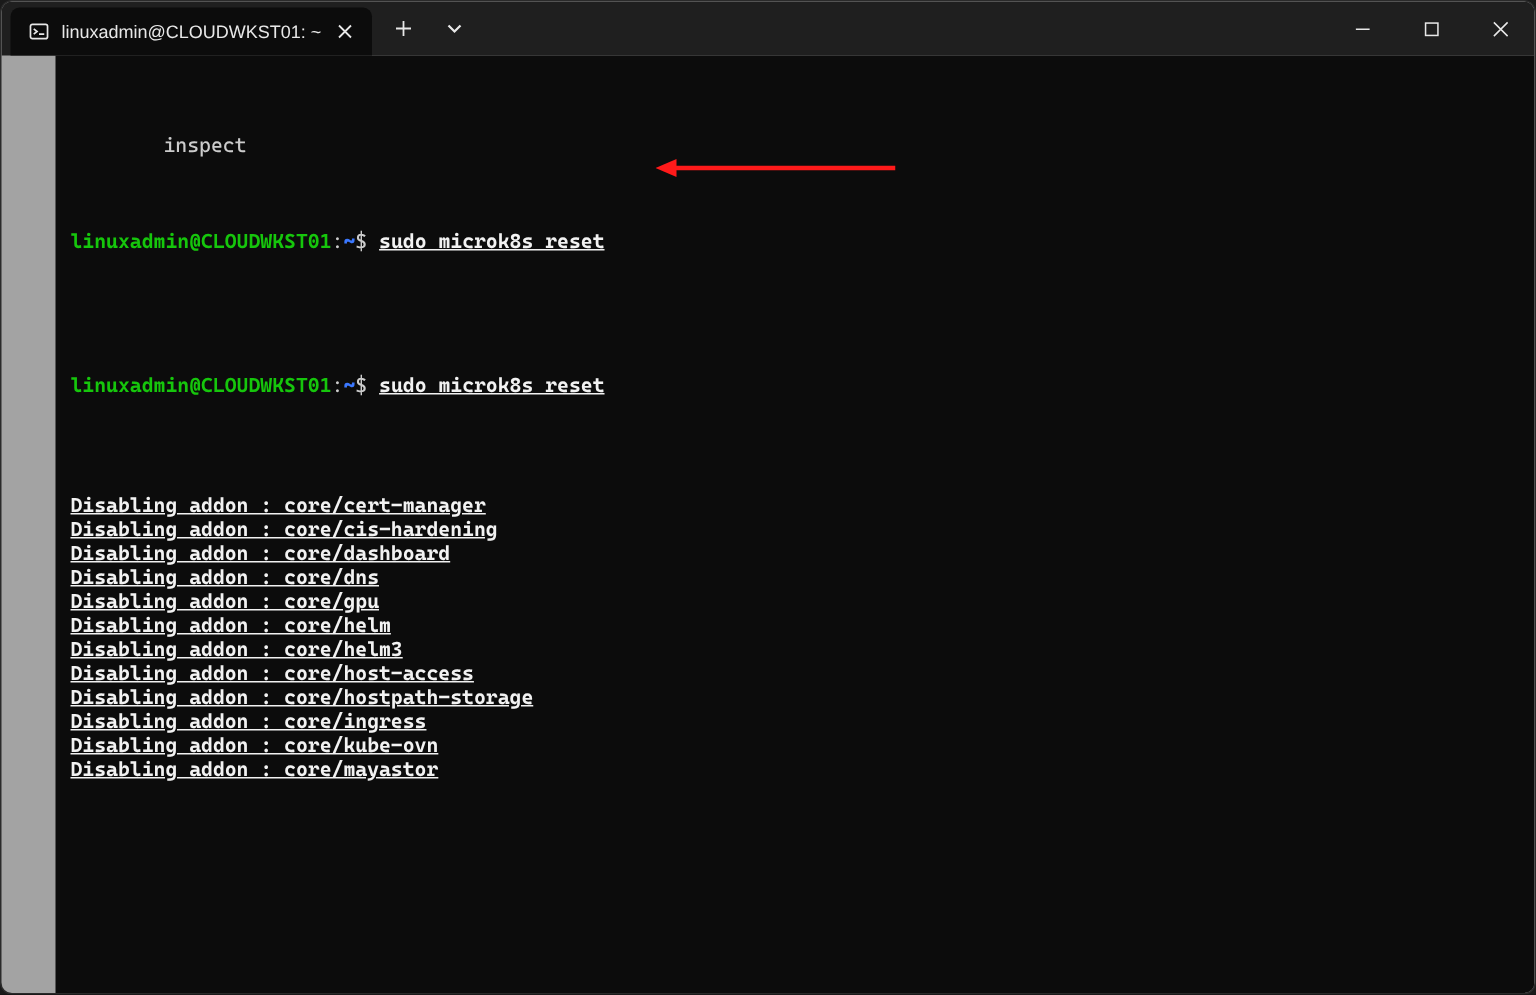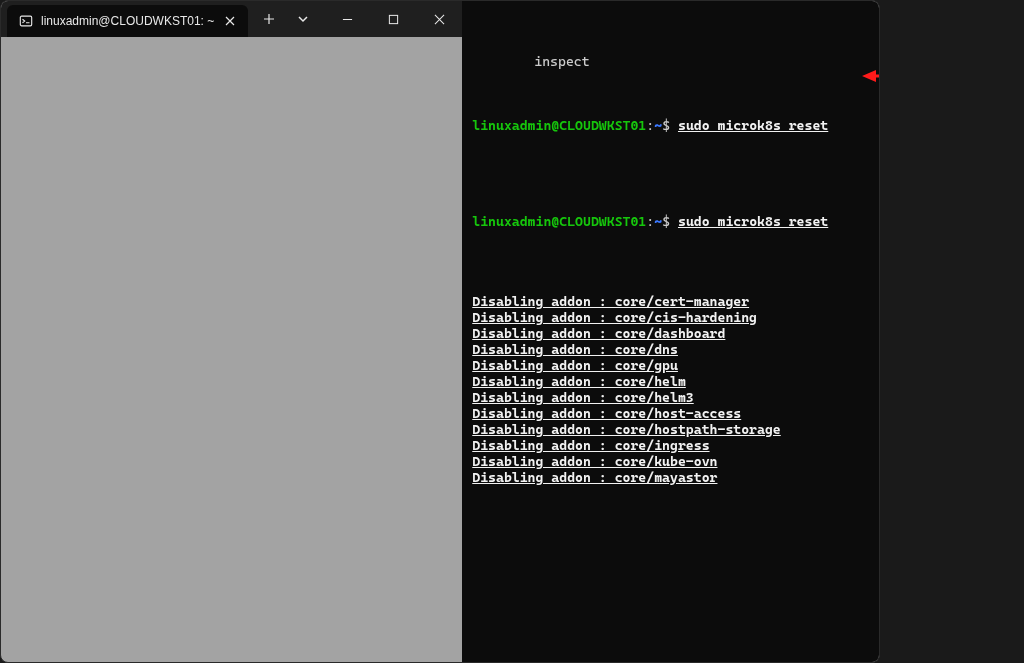--- a/index.html
+++ b/index.html
@@ -1,27 +1,27 @@
 <!DOCTYPE html>
 <html><head>
   <meta charset="utf-8">
   <style>
     * { margin: 0; padding: 0; box-sizing: border-box; }
     html, body { width: 1024px; height: 663px; overflow: hidden; background: #1a1a1a; }
     body { font-family: "Cascadia Mono", Consolas, "Courier New", monospace; font-size: 14px; color: #cccccc; }
 
     .window {
-      width: 880px;
+      width: 1024px;
       height: 663px;
       background: #a3a3a3;
       border: 1px solid #2a2a2a;
       border-radius: 8px;
       overflow: hidden;
       display: flex;
-      flex-direction: row;
+      flex-direction: column;
     }
 
     .titlebar {
       height: 36px;
       background: #1f1f1f;
       display: flex;
       align-items: stretch;
       user-select: none;
     }
 
@@ -79,20 +79,21 @@
 
     .terminal {
       flex: 1;
       background: #0c0c0c;
       padding: 4px 4px 4px 10px;
       line-height: 16px;
       font-size: 13.5px;
       white-space: pre;
       position: relative;
       overflow: hidden;
+      margin-left: 36px;
     }
 
     .row { display: block; height: 16px; }
     .indent { padding-left: 62px; }
 
     .green { color: #16c60c; font-weight: bold; }
     .blue  { color: #3b78ff; font-weight: bold; }
     .white { color: #cccccc; }
     .boldw { color: #f2f2f2; font-weight: bold; text-decoration: underline; }
 

